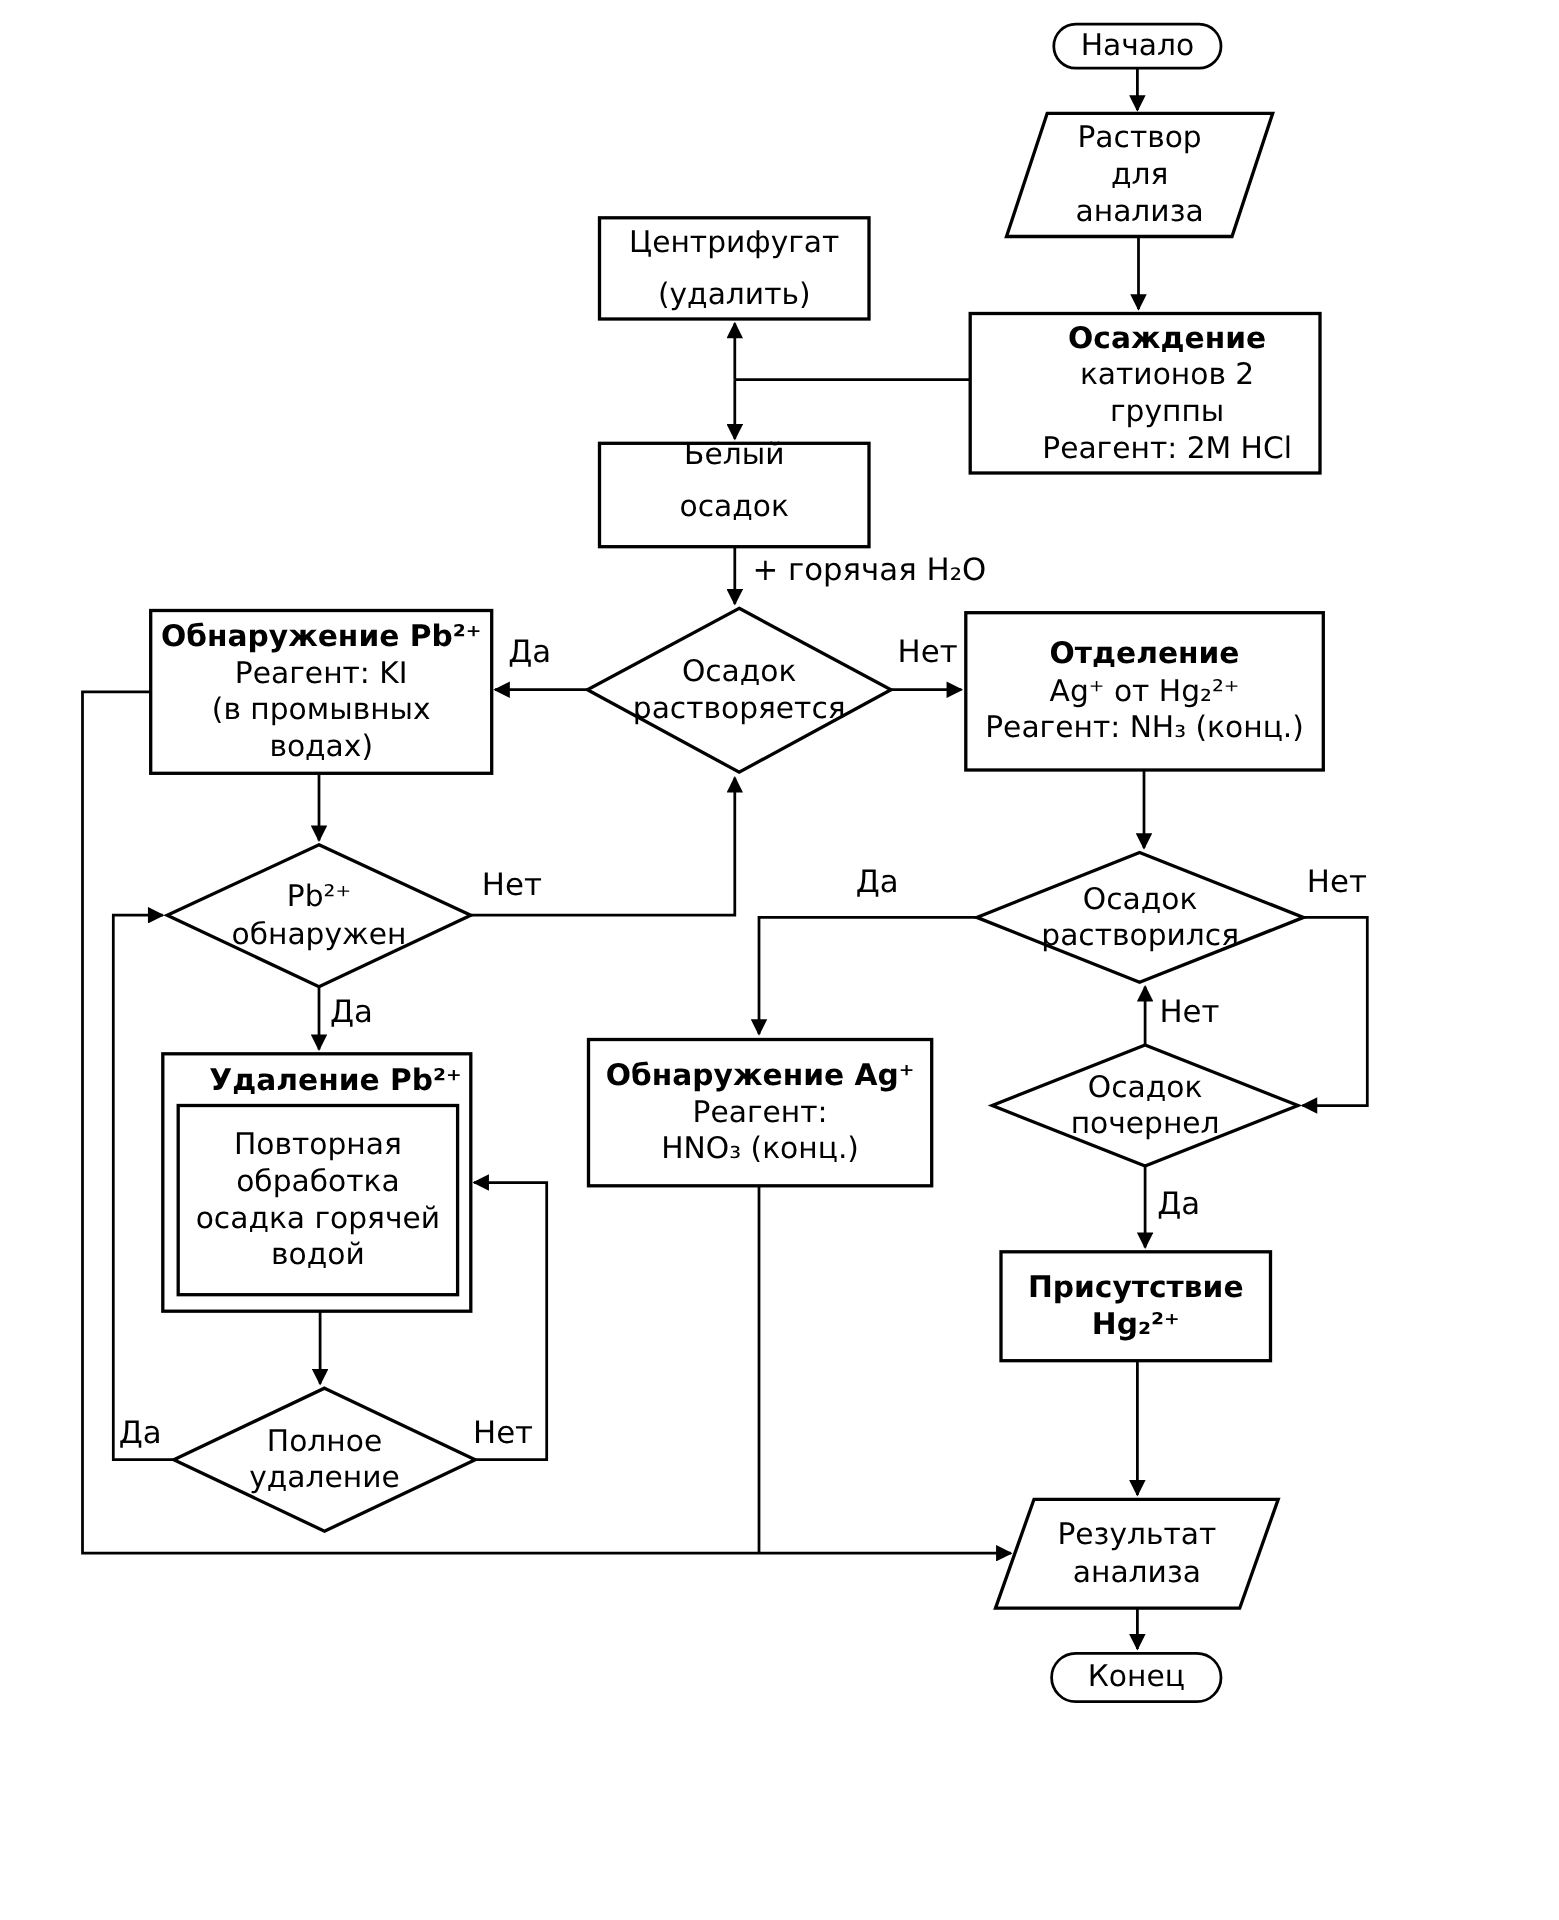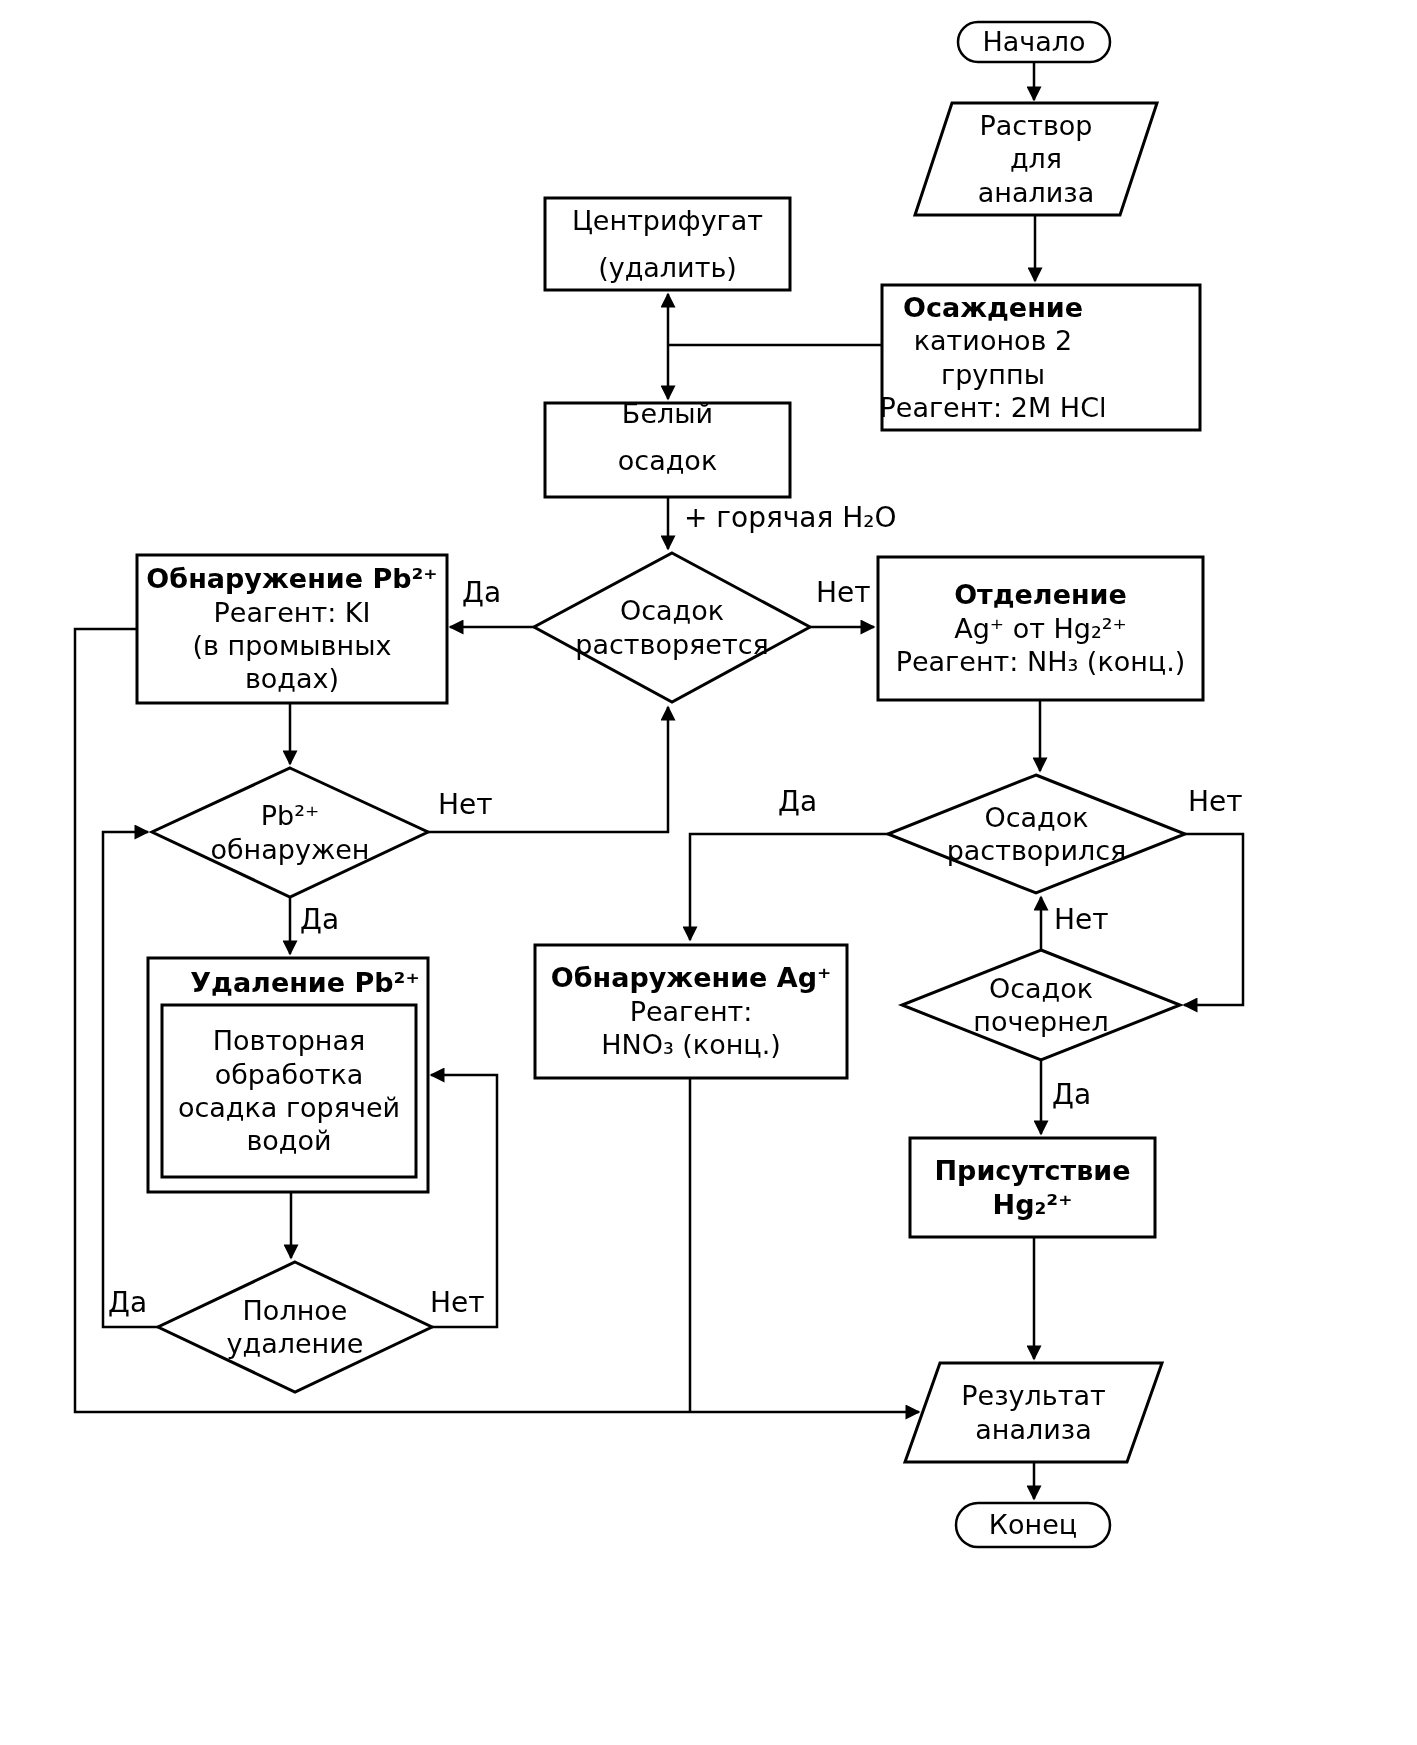--- a/index.html
+++ b/index.html
@@ -99,21 +99,21 @@
   <div class="nt" style="left:958px;top:22px;width:152px;height:40px;">
     <span>Начало</span>
   </div>
 
   <div class="nt" style="left:915px;top:103px;width:242px;height:112px;">
     <span>Раствор</span>
     <span>для</span>
     <span>анализа</span>
   </div>
 
-  <div class="nt" style="left:858px;top:285px;width:270px;height:145px;">
+  <div class="nt" style="left:926px;top:285px;width:270px;height:145px;">
     <span class="b">Осаждение</span>
     <span>катионов 2 группы</span>
     <span>Реагент: 2M HCl</span>
   </div>
 
   <div class="nt" style="left:545px;top:198px;width:245px;height:92px;gap:14px;">
     <span>Центрифугат</span>
     <span>(удалить)</span>
   </div>
 

